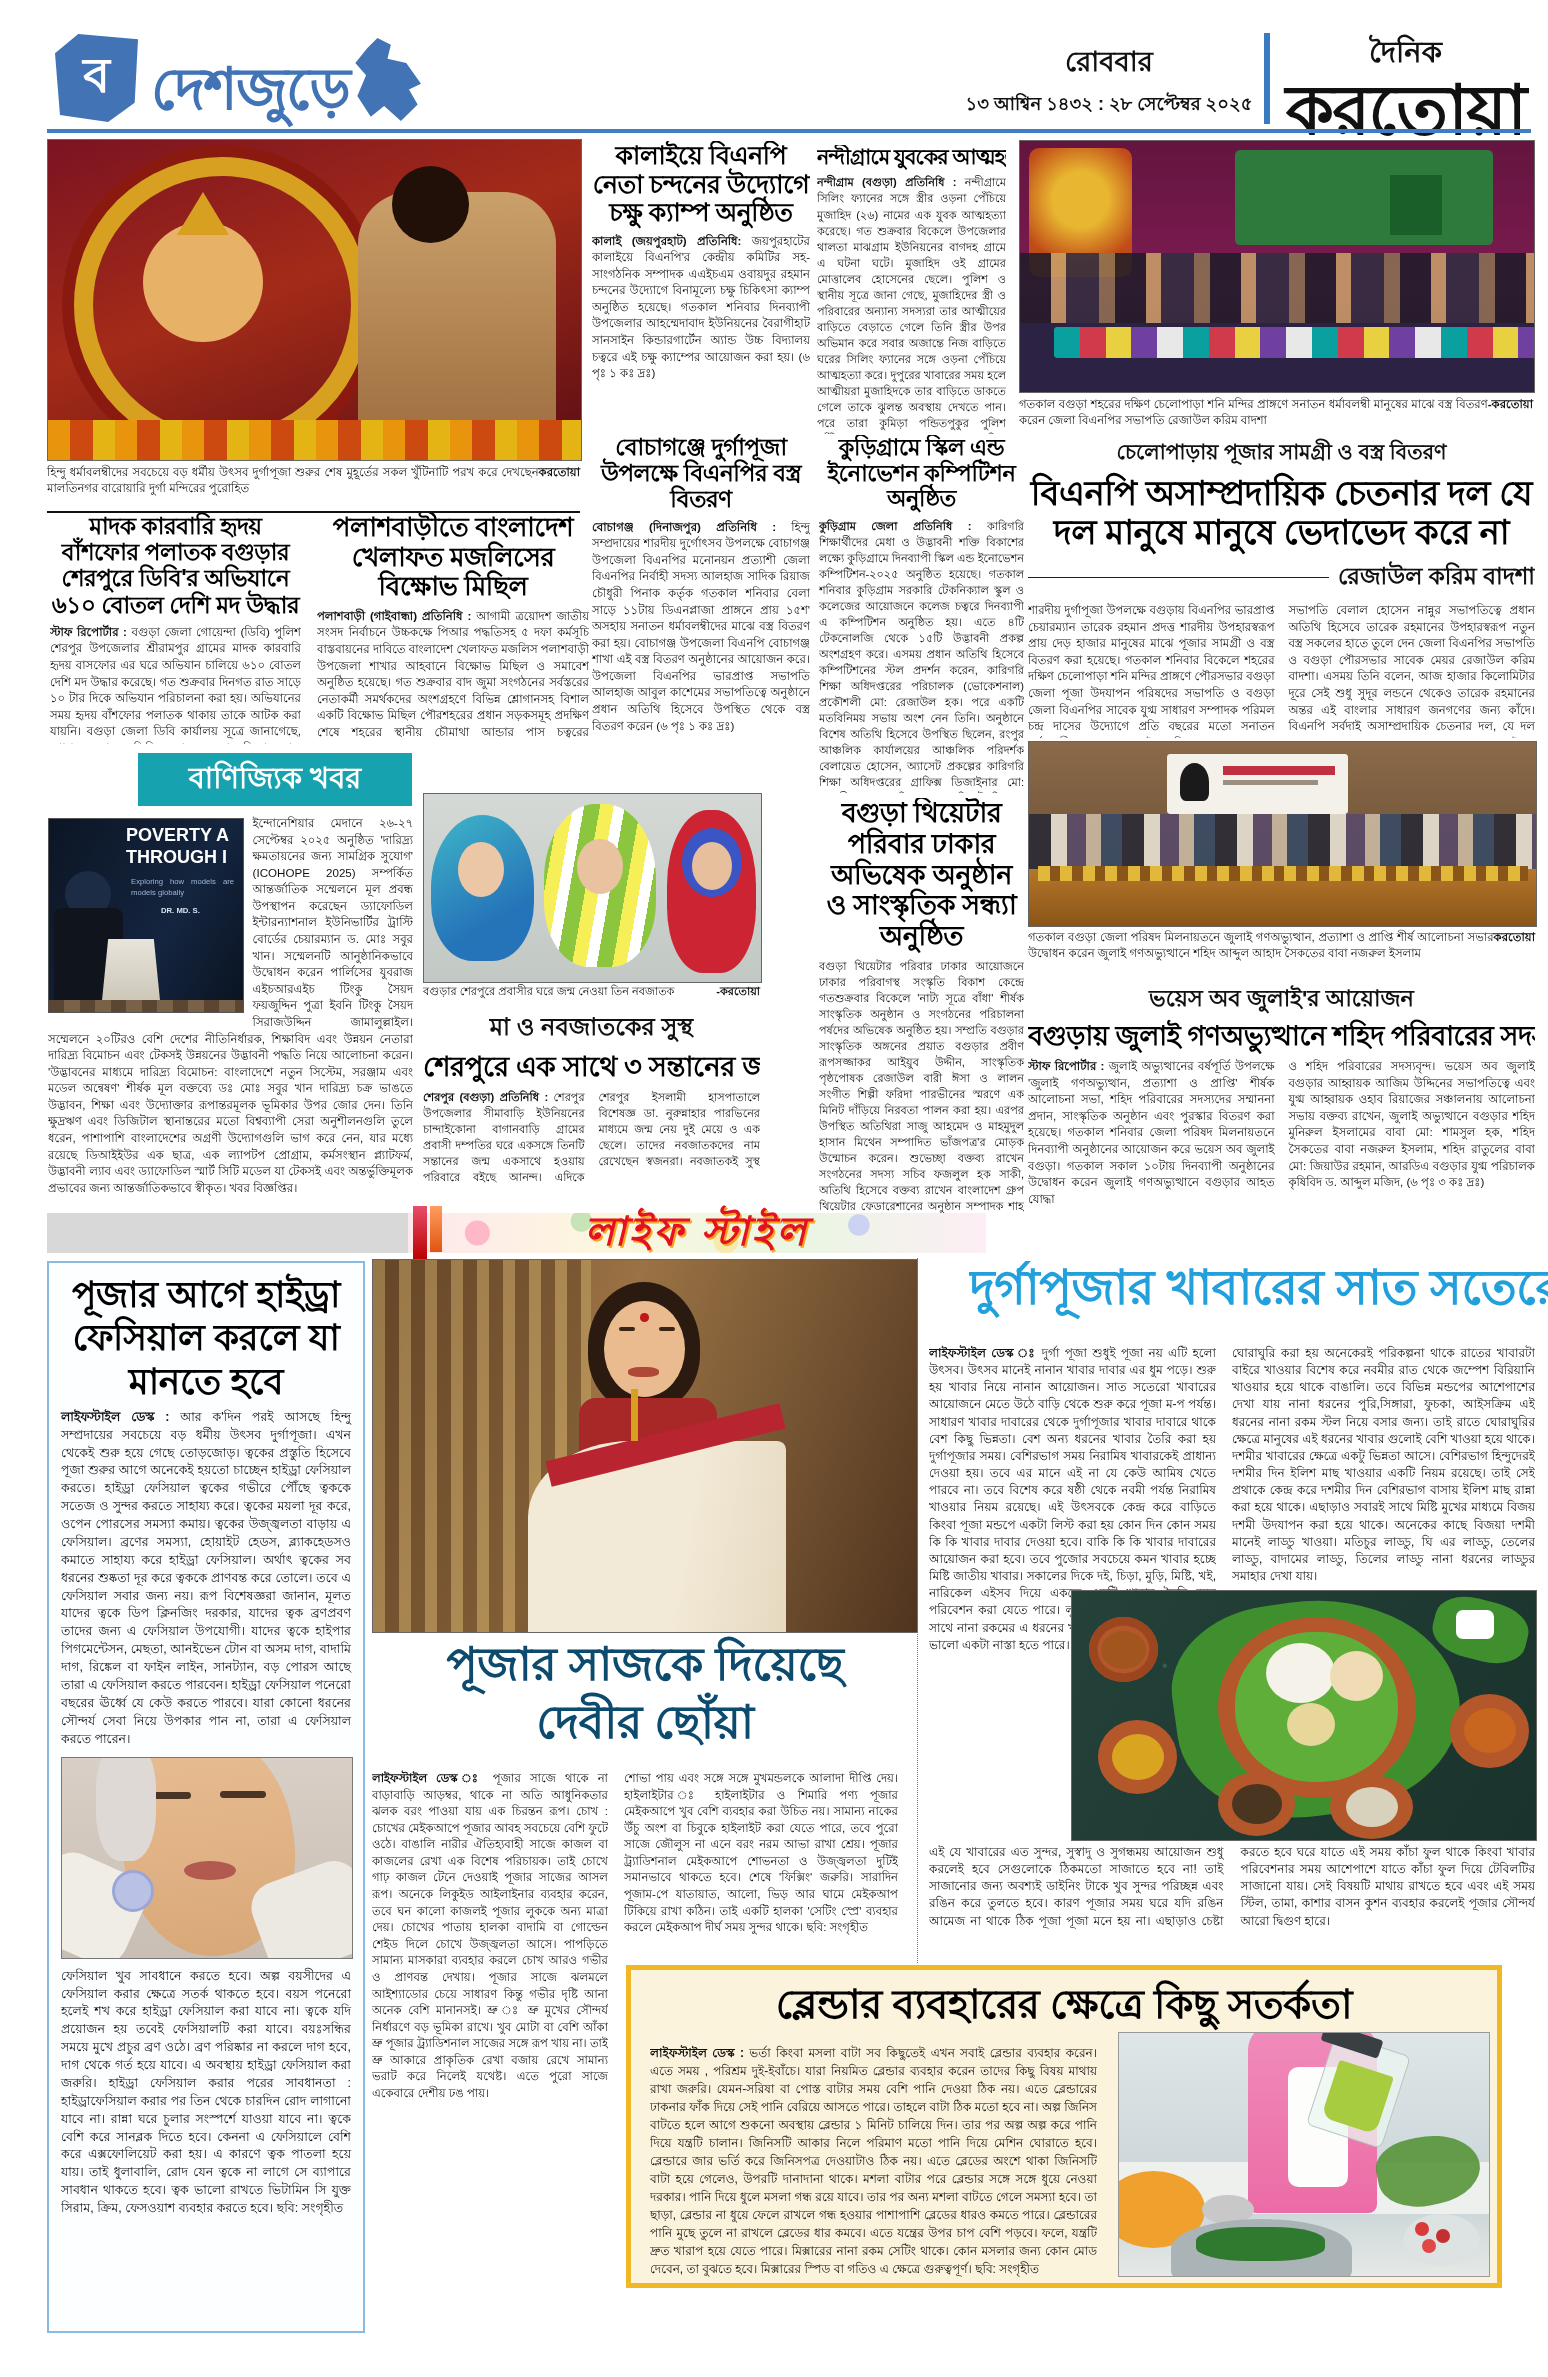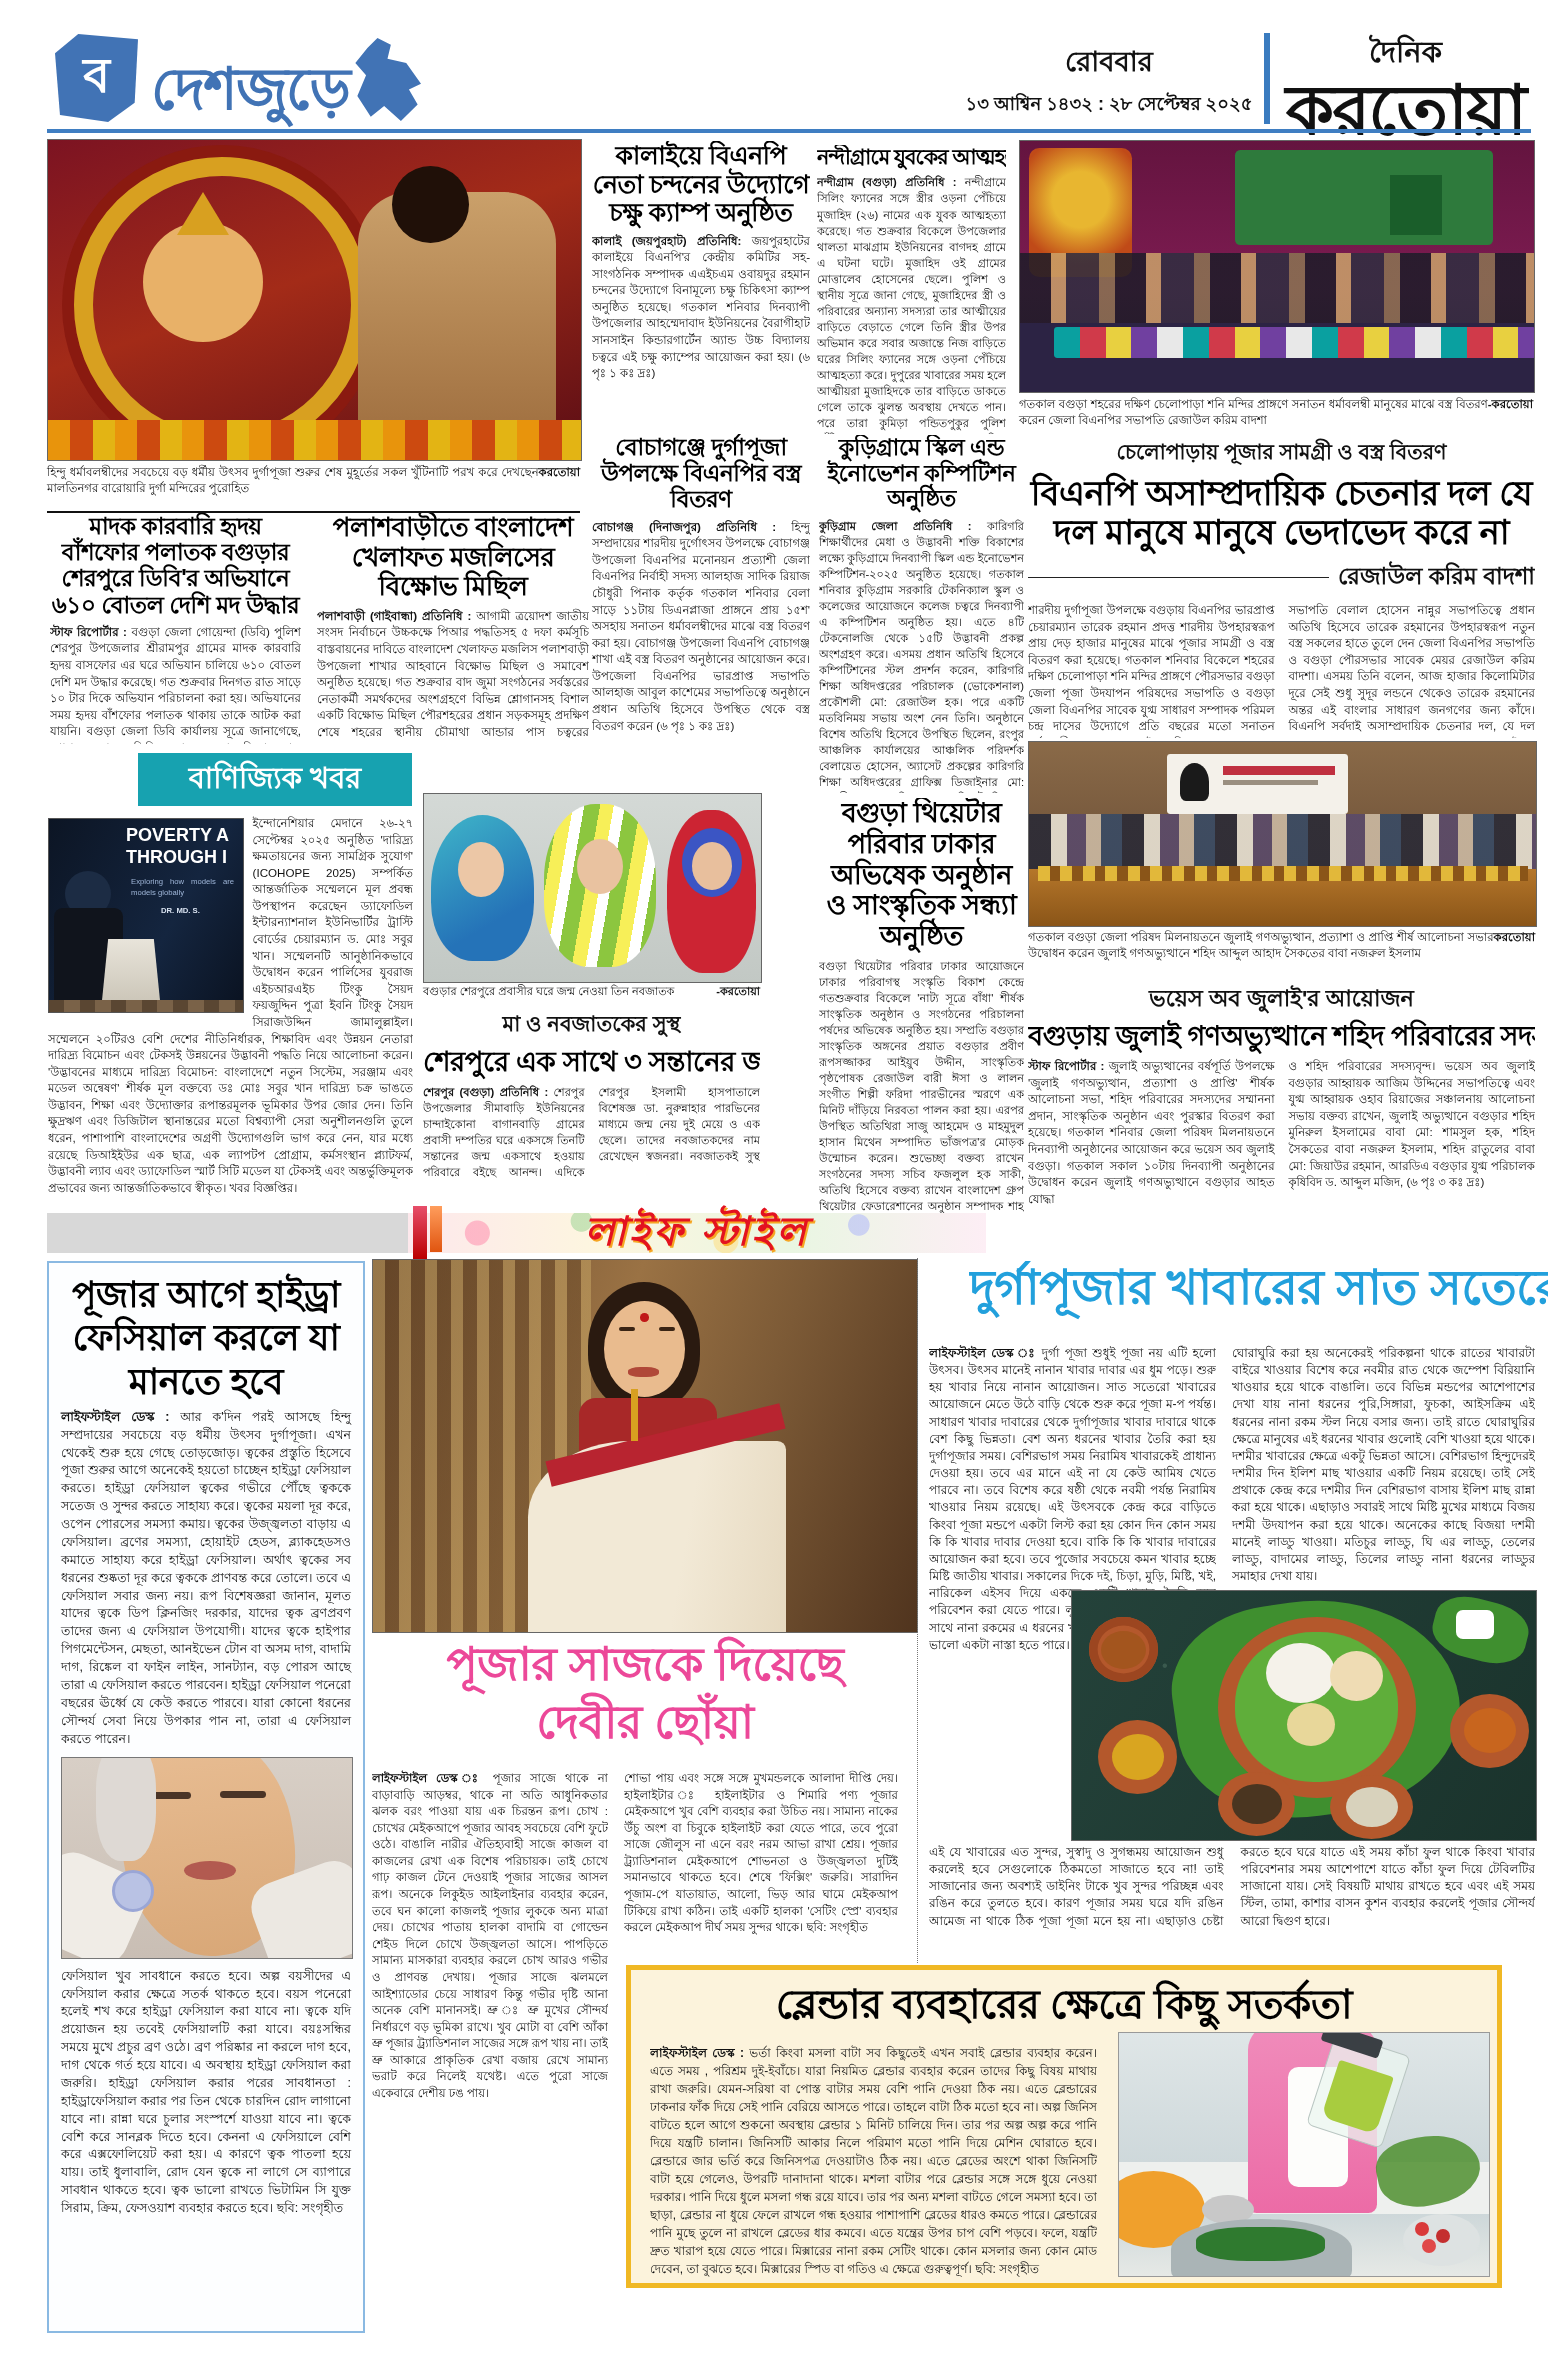--- a/index.html
+++ b/index.html
@@ -43,21 +43,21 @@
   .lsbar .stripe{position:absolute;left:5.2px;top:-6.9px;width:13.8px;height:53px;background:linear-gradient(#e74e6a,#b00);}
   .lsbar .stripe2{position:absolute;left:22.4px;top:-6.9px;width:12px;height:46px;background:linear-gradient(#f6b) ;background:linear-gradient(#ff9d5c,#e05510);}
   .lsbar .lstxt{font-size:40px;font-weight:800;color:#e31220;letter-spacing:3.4px;text-shadow:1.7px 1.7px 0 #f6a623;font-style:italic;}
   .bylrow{display:flex;align-items:center;gap:8.6px;margin:1.7px 0 5.2px 0;}
   .bylrow .ln{flex:1;height:1.7px;background:#222;}
   .byl{font-size:23px;font-weight:800;white-space:nowrap;}
   .box-blue{position:absolute;left:47px;top:1261px;width:318px;height:1072px;border:2.6px solid #8ab9e2;background:#fdfeff;
             padding:10.3px 12px;box-sizing:border-box;overflow:hidden;}
   .box-yel{position:absolute;left:626px;top:1965px;width:876px;height:323px;border:5.2px solid #f0b824;background:#fcf3dc;
            box-sizing:border-box;overflow:hidden;}
-  .hl-orange{color:#ec4899;}
+  .hl-orange{color:#0c4a6e;}
   .hl-blue{color:#22a0dc;}
   .dotsep{position:absolute;left:917px;top:1258px;height:705px;width:0;border-left:1.7px dotted #777;}
 </style>
 </head>
 <body>
 
 <div class="page">
 
   <div class="logo-hex">
       <span>ব</span>
@@ -172,21 +172,21 @@
     <div class="abs" style="left:153px;top:45px;width:46px;height:55px;border-radius:50%;background:#e9c2a0;"></div>
     <div class="abs" style="left:243px;top:15.5px;width:89px;height:163px;border-radius:46% 46% 40% 40%;background:#cc2433;"></div>
     <div class="abs" style="left:258px;top:34px;width:60px;height:69px;border-radius:50%;background:#3b55c4;"></div>
     <div class="abs" style="left:268px;top:48px;width:40px;height:48px;border-radius:50%;background:#e8bf9d;"></div>
   </div>
   <div class="cap abs" style="left:423px;top:984px;width:337px;height:20.6px;font-size:11.2px;">
     <span class="cr">-করতোয়া</span>
     <span>বগুড়ার শেরপুরে প্রবাসীর ঘরে জন্ম নেওয়া তিন নবজাতক</span>
   </div>
   <div class="art" style="left:423px;top:1008px;width:337px;height:203px;">
-    <div class="kick" style="font-size:21px;">মা ও নবজাতকের সুস্থ</div>
+    <div class="kick" style="font-size:24px;">মা ও নবজাতকের সুস্থ</div>
     <h2 class="hl" style="font-size:27.5px;white-space:nowrap;">শেরপুরে এক সাথে ৩ সন্তানের জন্ম</h2>
     <p class="bd cols2" style="font-size:11.2px;height:103px;"><b class="dl">শেরপুর (বগুড়া) প্রতিনিধি :</b> <span>শেরপুর উপজেলার সীমাবাড়ি ইউনিয়নের চান্দাইকোনা বাগানবাড়ি গ্রামের প্রবাসী দম্পতির ঘরে একসঙ্গে তিনটি সন্তানের জন্ম একসাথে হওয়ায় পরিবারে বইছে আনন্দ। এদিকে শেরপুর ইসলামী হাসপাতালে বিশেষজ্ঞ ডা. নুরুন্নাহার পারভিনের মাধ্যমে জন্ম নেয় দুই মেয়ে ও এক ছেলে। তাদের নবজাতকদের নাম রেখেছেন স্বজনরা। নবজাতকই সুস্থ রয়েছেন বলে জানিয়েছেন চিকিৎসকরা।   (৬ পৃঃ ৩ কঃ দ্রঃ)</span></p>
   </div>
 
   <div class="art" style="left:819px;top:798px;width:205px;height:415px;">
     <h2 class="hl" style="font-size:27px;">বগুড়া থিয়েটার পরিবার ঢাকার অভিষেক অনুষ্ঠান ও সাংস্কৃতিক সন্ধ্যা অনুষ্ঠিত</h2>
     <p class="bd" style="font-size:11.2px;">বগুড়া থিয়েটার পরিবার ঢাকার আয়োজনে ঢাকার পরিবাগস্থ সংস্কৃতি বিকাশ কেন্দ্রে গতশুক্রবার বিকেলে 'নাট্য সূত্রে বাঁধা' শীর্ষক সাংস্কৃতিক অনুষ্ঠান ও সংগঠনের পরিচালনা পর্ষদের অভিষেক অনুষ্ঠিত হয়। সম্প্রতি বগুড়ার সাংস্কৃতিক অঙ্গনের প্রয়াত বগুড়ার প্রবীণ রূপসজ্জাকর আইয়ুব উদ্দীন, সাংস্কৃতিক পৃষ্ঠপোষক রেজাউল বারী ঈসা ও লালন সংগীত শিল্পী ফরিদা পারভীনের স্মরণে এক মিনিট দাঁড়িয়ে নিরবতা পালন করা হয়। এরপর উপস্থিত অতিথিরা সাজু আহমেদ ও মাহমুদুল হাসান মিথেন সম্পাদিত ভাঁজপত্র'র মোড়ক উন্মোচন করেন। শুভেচ্ছা বক্তব্য রাখেন সংগঠনের সদস্য সচিব ফজলুল হক সাকী, অতিথি হিসেবে বক্তব্য রাখেন বাংলাদেশ গ্রুপ থিয়েটার ফেডারেশানের অনুষ্ঠান সম্পাদক শাহ আলম, বাংলাদেশ গ্রাম থিয়েটারের সভাপতি মন্ডলীর সদস্য আসাদুল্লাহ ফারাজী, সাংগঠনিক সম্পাদক সাইদ রিংকু, রবীন্দ্র সৃজনকলা বিশ্ববিদ্যালয়ের নাট্যকলা বিভাগের চেয়ারম্যান নির্দেশক ড. সাইদুর রহমান লিপন   (৬ পৃঃ ৩ কঃ দ্রঃ)</p>
   </div>
 
   <div class="ph" style="left:1028px;top:741px;width:507px;height:184px;background:linear-gradient(#8a6a48,#6e5138 70%,#4e3824);">

